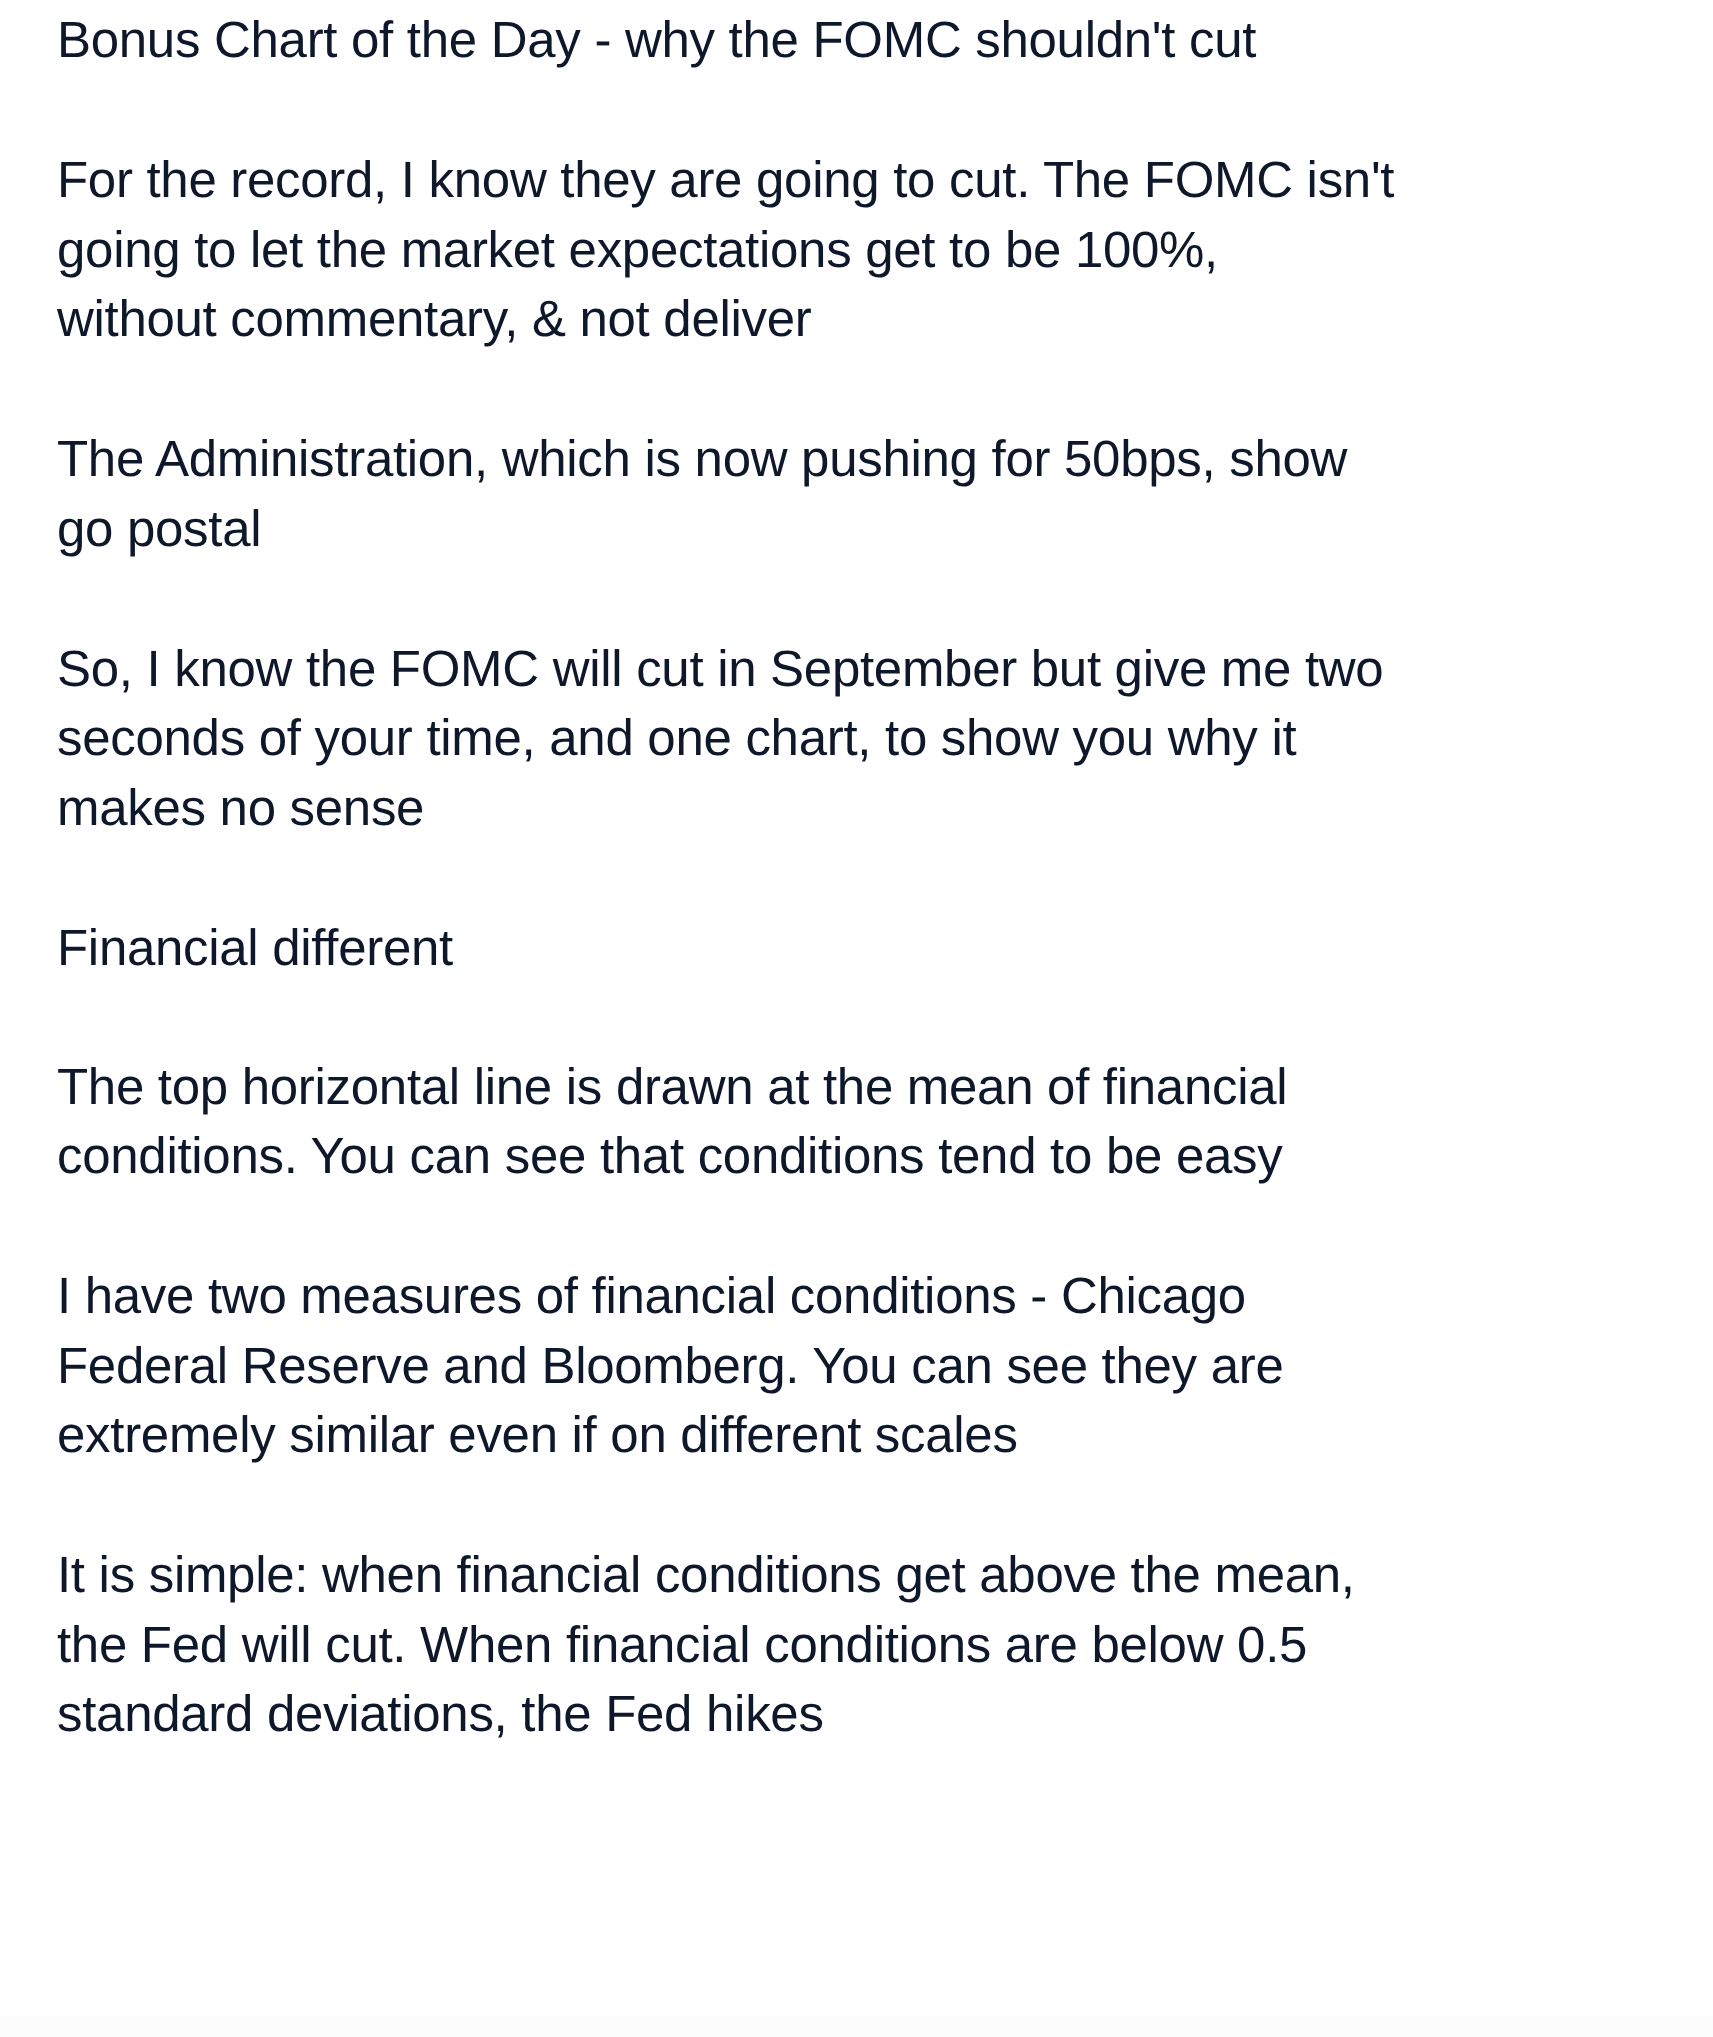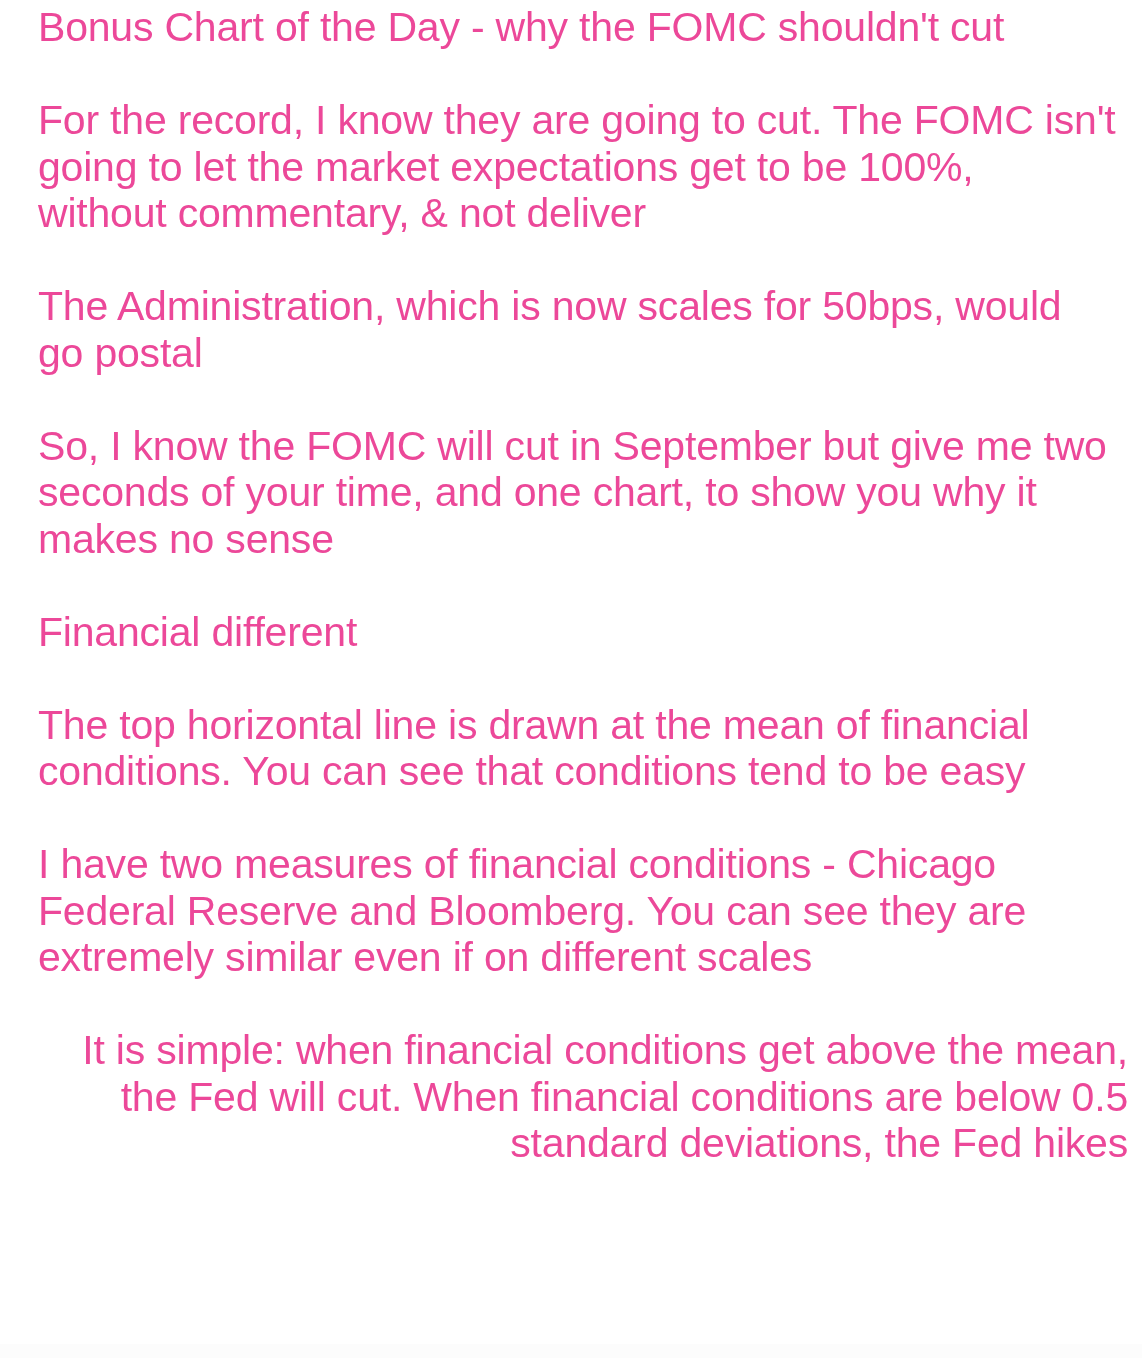--- a/index.html
+++ b/index.html
@@ -13,52 +13,51 @@
     height: 1358px;
     background: #ffffff;
     overflow: hidden;
     font-family: "Liberation Sans", "DejaVu Sans", sans-serif;
   }
   .note-body {
     position: absolute;
     top: 4px;
     left: 38px;
     right: 14px;
-    color: #ec4899;
-    font-size: 41px;
+    color: #0f172a;
+    font-size: 34px;
     line-height: 46.5px;
     letter-spacing: -0.2px;
   }
   .note-body p {
     margin: 0 0 46.5px 0;
     white-space: pre-line; 
   }
   .note-body p:last-child {
     margin-bottom: 0;
-    text-align: right;
   }
   .footer-strip {
     position: absolute;
     left: 0;
     right: 0;
     bottom: 0;
     height: 14px;
     background: #fcfcfc;
   }
 </style>
 </head>
 <body>
 
 <div class="page">
   <div class="note-body">
     <p>Bonus Chart of the Day - why the FOMC shouldn't cut</p>
     <p>For the record, I know they are going to cut. The FOMC isn't
 going to let the market expectations get to be 100%,
 without commentary, &amp; not deliver</p>
-    <p>The Administration, which is now scales for 50bps, would
+    <p>The Administration, which is now pushing for 50bps, show
 go postal</p>
     <p>So, I know the FOMC will cut in September but give me two
 seconds of your time, and one chart, to show you why it
 makes no sense</p>
     <p>Financial different</p>
     <p>The top horizontal line is drawn at the mean of financial
 conditions. You can see that conditions tend to be easy</p>
     <p>I have two measures of financial conditions - Chicago
 Federal Reserve and Bloomberg. You can see they are
 extremely similar even if on different scales</p>

